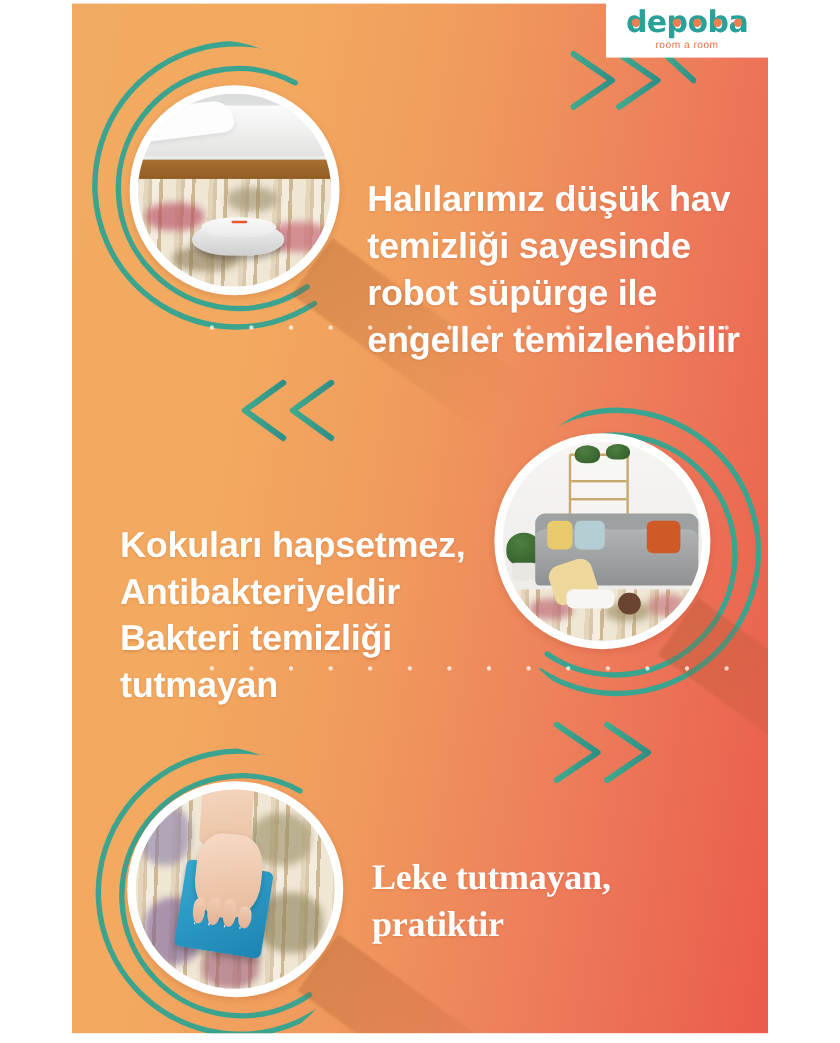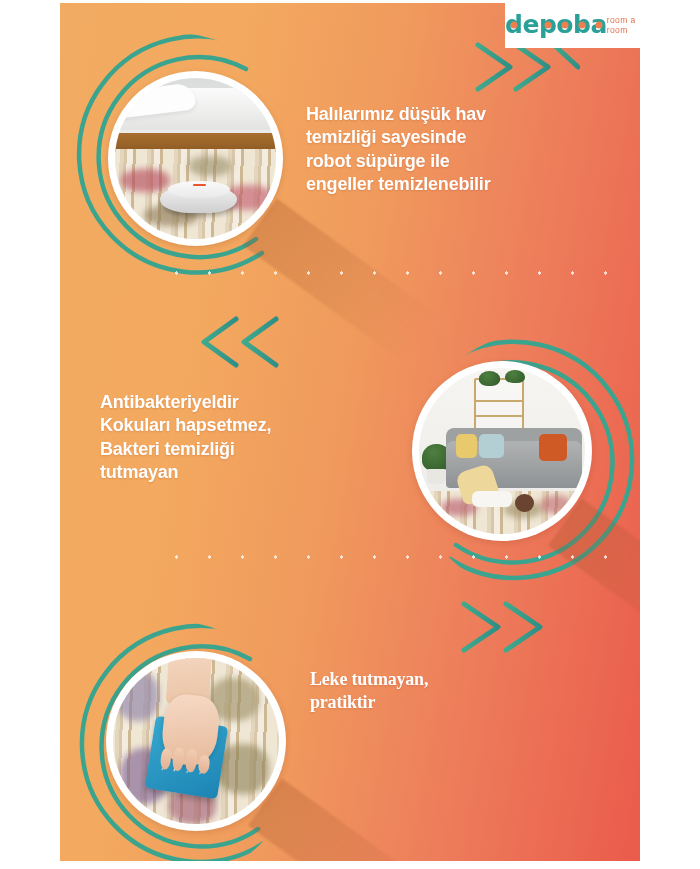--- a/index.html
+++ b/index.html
@@ -24,21 +24,21 @@
     background:linear-gradient(100deg,#f2ab62 0%,#f3a95f 26%,#f09a5d 48%,#ed7d5b 72%,#ea5b4b 100%);
     overflow:hidden;
   }
 
   
   .logo-plate{
     position:absolute;
     left:505px; top:0px;
     width:135px; height:48px;
     background:#ffffff;
-    display:flex; flex-direction:row;
+    display:flex; flex-direction:column;
     align-items:center; justify-content:center;
     z-index:40;
   }
   .logo-word{
     font-size:25px;
     font-weight:700;
     letter-spacing:-0.5px;
     line-height:1;
     color:#2aa098;
     position:relative;
@@ -107,26 +107,27 @@
     background-image:radial-gradient(circle, rgba(255,255,255,.75) 1.6px, rgba(255,255,255,0) 1.8px);
     background-size:33px 4px;
     background-repeat:repeat-x;
   }
 
   
   .text{
     position:absolute;
     color:#ffffff;
     font-weight:700;
-    font-size:18px;
+    font-size:30px;
     line-height:1.30;
     letter-spacing:-0.2px;
     z-index:25;
     text-shadow:0 1px 2px rgba(150,60,30,.22);
     font-family:"Liberation Sans", sans-serif;
+    margin-top:44px;
   }
   .text div{ white-space:nowrap; }
 
   
   .scene{ position:absolute; inset:0; }
 
   
   .rug{
     position:absolute; inset:0;
     background:
@@ -314,22 +315,22 @@
             <div class="rug-blotch" style="left:74%;top:10%;width:22%;height:44%;background:#c06a70;"></div>
           </div>
           <div class="s2-person-legs"></div>
           <div class="s2-person-top"></div>
           <div class="s2-person-head"></div>
         </div>
       </div>
     </div>
 
     <div class="text" style="left:40px; top:388px;">
+      <div>Kokuları hapsetmez,</div>
       <div>Antibakteriyeldir</div>
-      <div>Kokuları hapsetmez,</div>
       <div>Bakteri temizliği</div>
       <div>tutmayan</div>
     </div>
 
     <div class="dots" style="left:100px; top:552px; width:460px;"></div>
 
     <svg class="arrow" style="left:160px; top:595px;" width="420" height="58" viewBox="0 0 420 58">
       <defs>
         <linearGradient id="g3" x1="0" y1="0" x2="1" y2="0">
           <stop offset="0" stop-color="#3faa8d"></stop>

